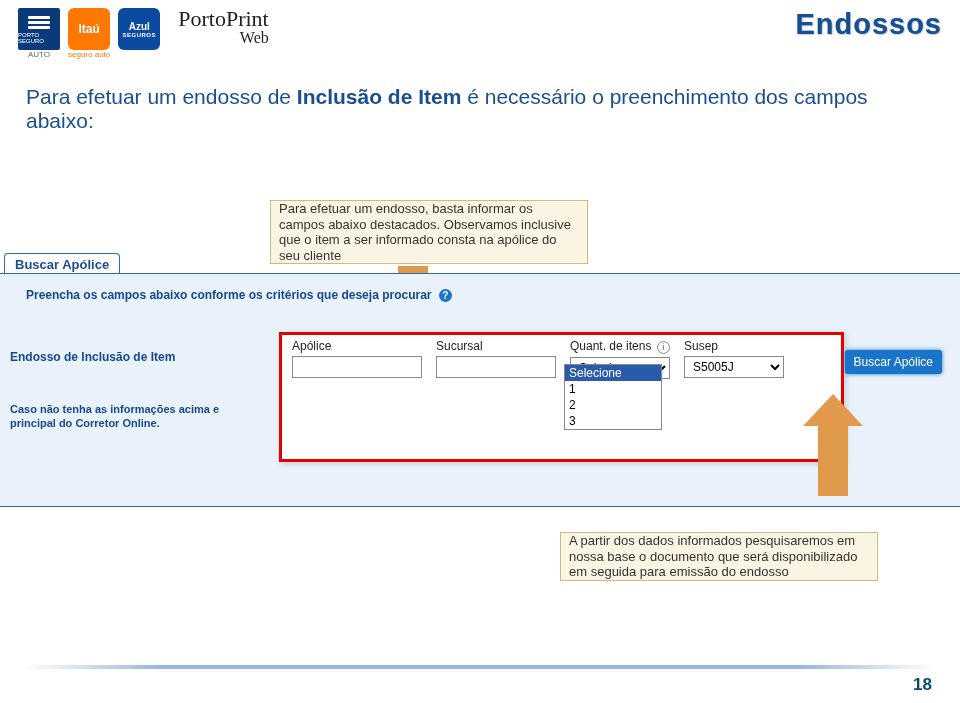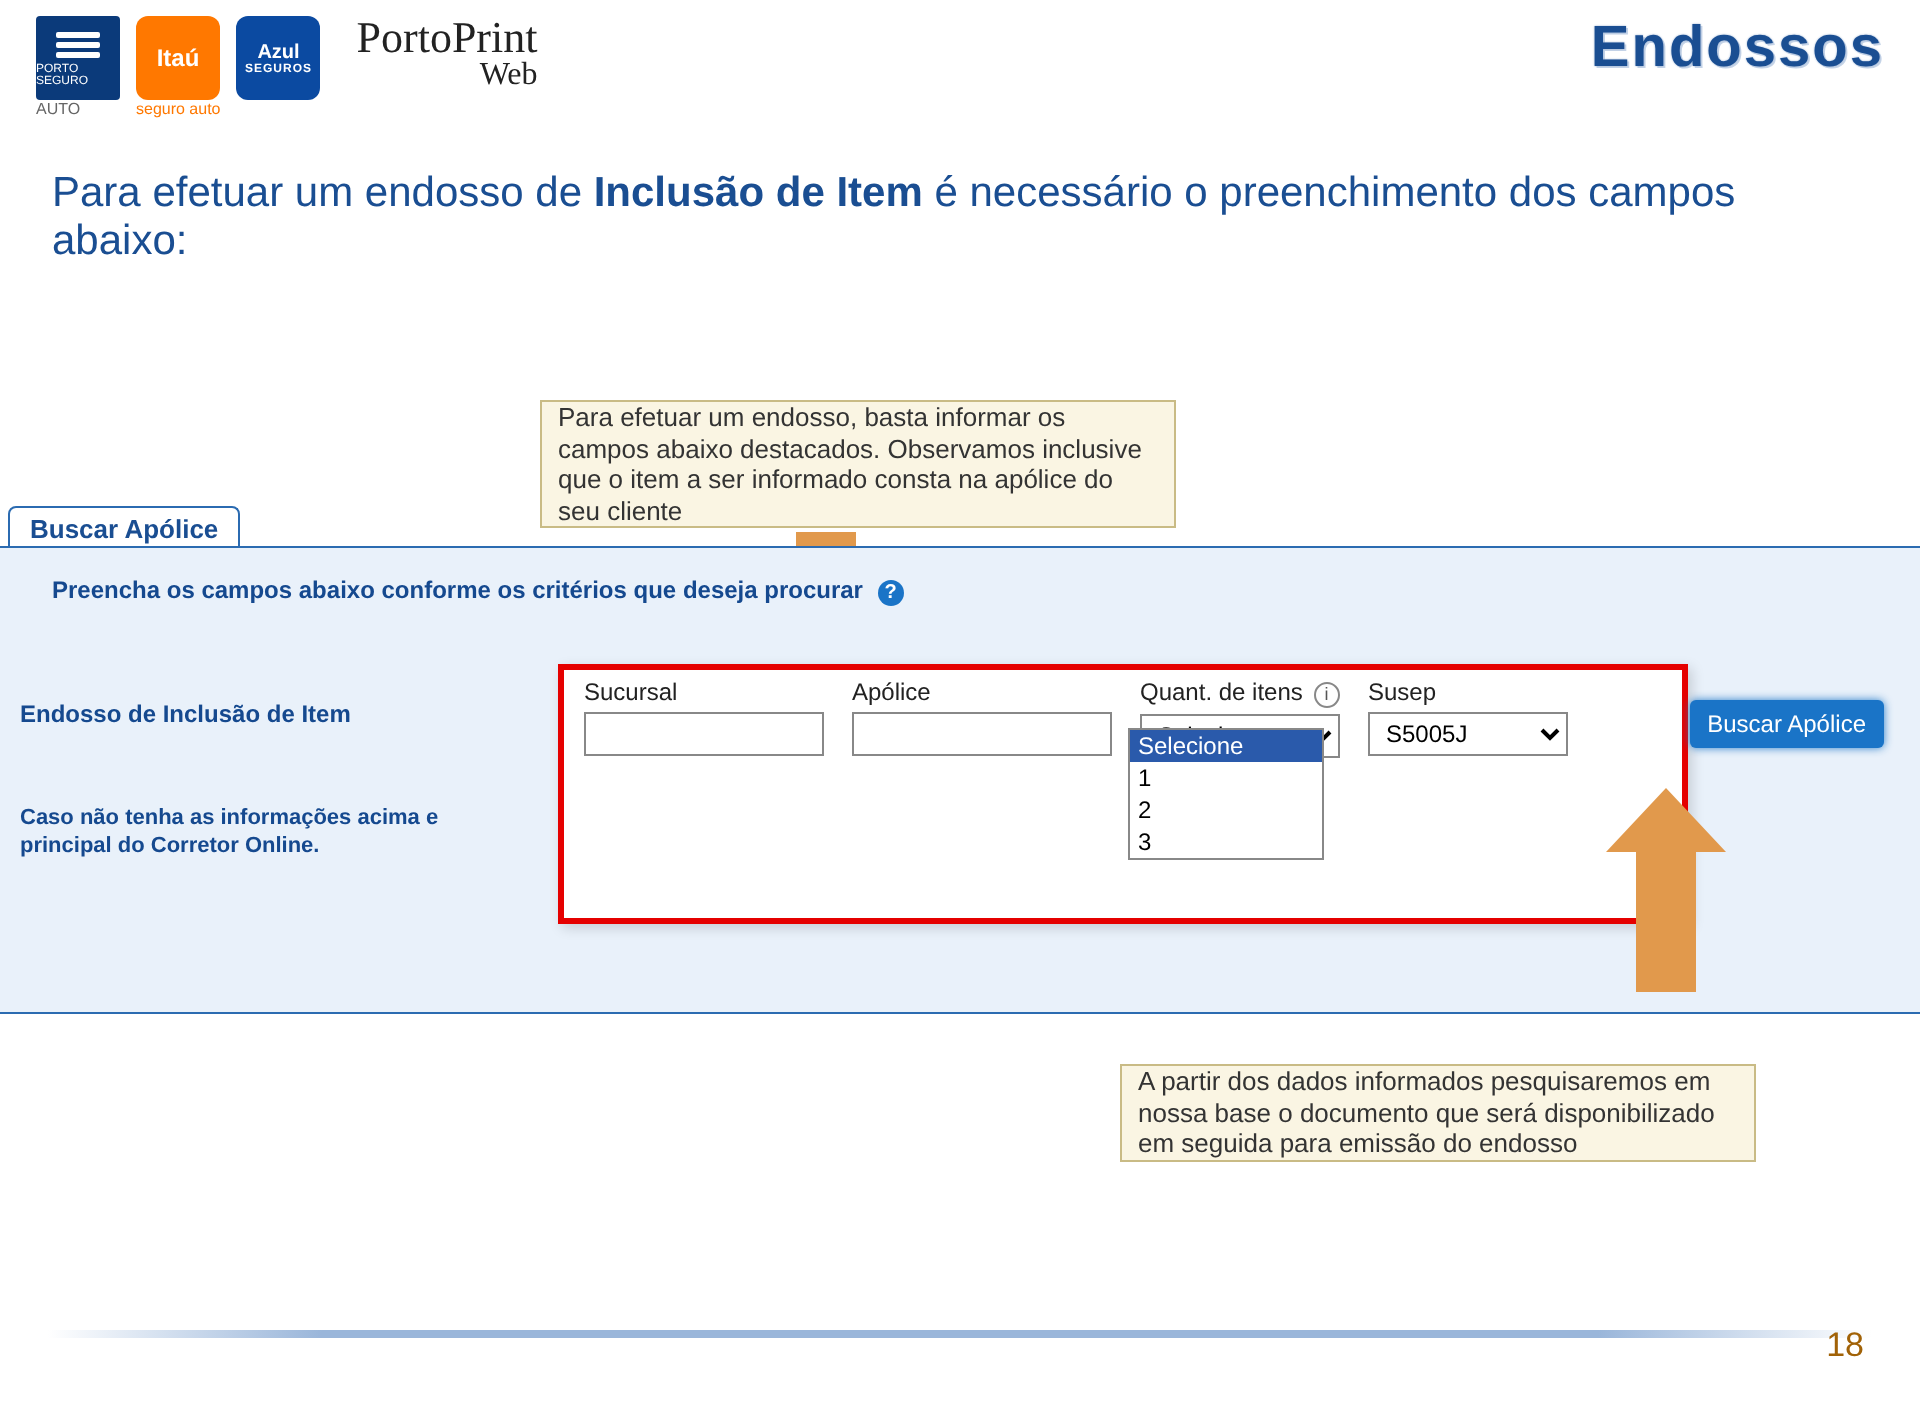--- a/index.html
+++ b/index.html
@@ -18,20 +18,21 @@
     justify-content: space-between;
   }
   .logos {
     display: flex;
     gap: 8px;
     align-items: flex-start;
   }
   .logo-box {
     display: flex;
     flex-direction: column;
+    align-items: center;
     font-size: 8px;
     color: #333;
   }
   .porto-seguro {
     width: 42px;
     height: 42px;
     background: linear-gradient(180deg,#0b3a7a,#0b3a7a);
     color: #fff;
     font-size: 8px;
     display: flex;
@@ -288,24 +289,24 @@
   }
 
   .footer-line{
     position:absolute;
     left:24px; right:24px; bottom:34px;
     height:4px;
     background:linear-gradient(90deg,#fff 0,#9ab6da 15%,#9ab6da 85%,#fff 100%);
   }
   .page-num{
     position:absolute;
-    right:28px; bottom:20px;
+    right:28px; bottom:8px;
     font-size:17px;
-    font-weight:normal;
-    color:#a16207;
+    font-weight:bold;
+    color:#0c4a6e;
   }
 </style>
 </head>
 <body>
 
 <div class="header">
   <div class="logos">
     <div class="logo-box">
       <div class="porto-seguro">
         <div class="bar"></div>
@@ -351,26 +352,26 @@
 
   <div class="left-labels">Endosso de Inclusão de Item</div>
   <div class="left-smalls">
     <div>Caso não tenha as informações acima e</div>
     <div>principal do Corretor Online.</div>
   </div>
 
   <div class="red-box">
     <div class="field-row">
       <div class="field">
+        <span class="label">Apólice</span>
+        <input class="f-apolice" type="text" style="">
+      </div>
+      <div class="field">
         <span class="label">Sucursal</span>
         <input class="f-sucursal" type="text" style="">
-      </div>
-      <div class="field">
-        <span class="label">Apólice</span>
-        <input class="f-apolice" type="text" style="">
       </div>
       <div class="field">
         <span class="label">
           <span>Quant. de itens</span>
           <span class="info-icon">i</span>
         </span>
         <select class="f-quant">
           <option>Selecione</option>
         </select>
       </div>

